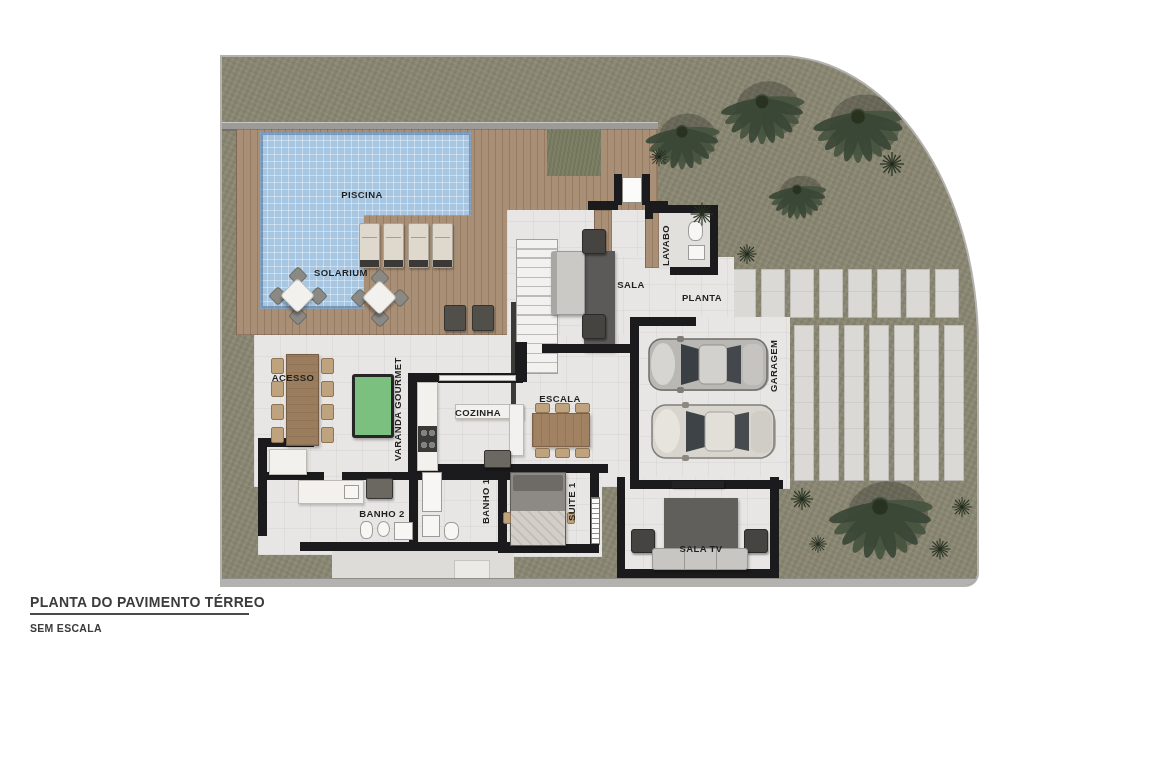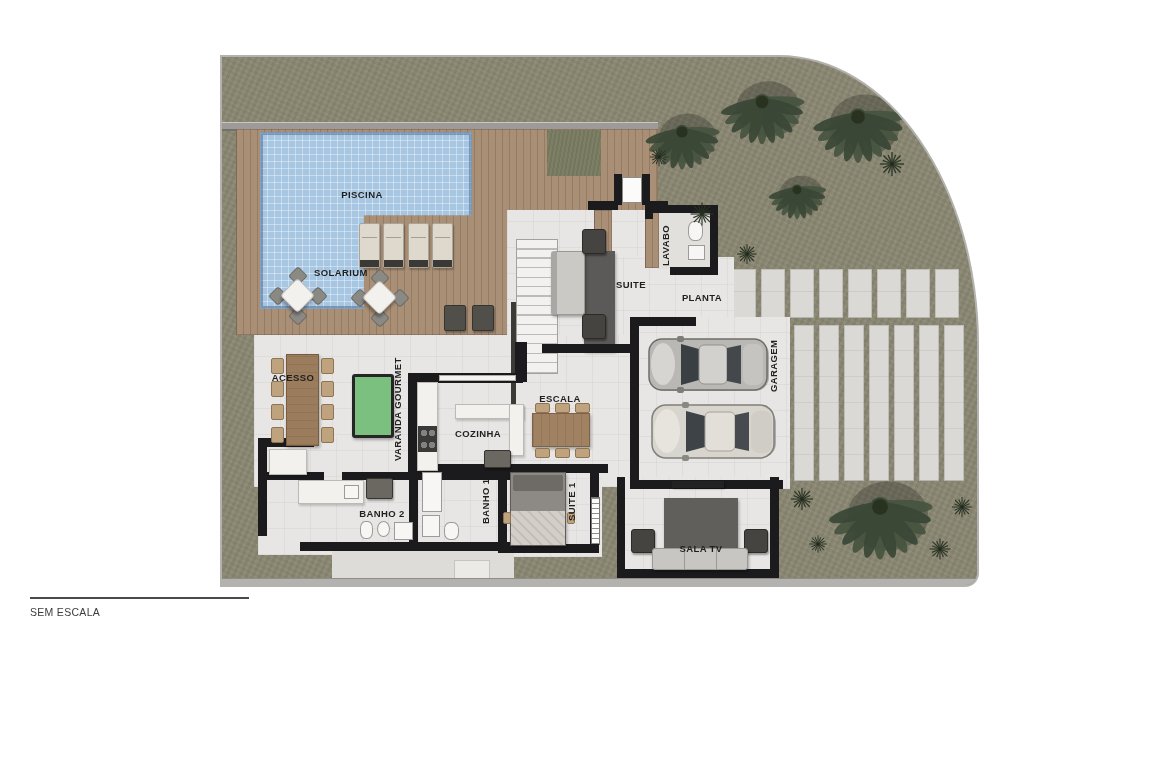--- a/index.html
+++ b/index.html
@@ -58,21 +58,21 @@
         repeating-linear-gradient(0deg, rgba(255,255,255,.38) 0 1px, rgba(0,0,0,0) 1px 7px),
         repeating-linear-gradient(90deg, rgba(255,255,255,.38) 0 1px, rgba(0,0,0,0) 1px 7px),
         var(--pool-water);
       clip-path:polygon(0 0,100% 0,100% 47%,49% 47%,49% 100%,0 100%);
       box-shadow:inset 0 0 0 3px rgba(80,110,145,.55)}
   .hatch-win{position:absolute;background:repeating-linear-gradient(0deg,#8f8d89 0 1px,#fdfdfc 1px 5px);border:1px solid #777}
   .shadowed{box-shadow:1px 2px 3px rgba(0,0,0,.3)}
   #title-block{position:absolute;left:30px;top:594px}
   #plan-title{font-size:14px;font-weight:bold;color:#3c3c3c;letter-spacing:.3px}
   #title-rule{width:219px;height:2px;background:#4a4a4a;margin-top:3px}
-  #plan-subtitle{font-size:10.5px;font-weight:normal;color:#3c3c3c;margin-top:7px;letter-spacing:.3px}
+  #plan-subtitle{font-size:10.5px;font-weight:bold;color:#3c3c3c;margin-top:7px;letter-spacing:.3px}
 </style>
 </head>
 <body>
 
 <div id="page">
   <div id="site">
 
     <div class="slab" style="left:510px;top:212px;width:24px;height:49px"></div>
     <div class="slab" style="left:539px;top:212px;width:24px;height:49px"></div>
     <div class="slab" style="left:568px;top:212px;width:24px;height:49px"></div>
@@ -338,31 +338,32 @@
         </g>
       <g transform="translate(740,450) scale(.45)">
           <use href="#spiky"></use>
         </g>
     </svg>
 
     <div class="abs" style="left:0;top:521px;width:755px;height:6px;background:var(--boundary);border-top:1px solid #8f8d89"></div>
 
     <div class="lbl" style="left:95px;top:132px;width:90px">PISCINA</div>
     <div class="lbl" style="left:74px;top:210px;width:90px">SOLARIUM</div>
-    <div class="lbl" style="left:379px;top:222px;width:60px">SUITE</div>
+    <div class="lbl" style="left:379px;top:222px;width:60px">SALA</div>
     <div class="vlbl" style="left:438px;top:162px;width:16px;height:52px">LAVABO</div>
     <div class="lbl" style="left:450px;top:235px;width:60px">PLANTA</div>
     <div class="vlbl" style="left:546px;top:279px;width:16px;height:60px">GARAGEM</div>
     <div class="lbl" style="left:41px;top:315px;width:60px">ACESSO</div>
     <div class="vlbl" style="left:170px;top:295px;width:16px;height:114px">VARANDA GOURMET</div>
-    <div class="lbl" style="left:226px;top:371px;width:60px">COZINHA</div>
+    <div class="lbl" style="left:226px;top:350px;width:60px">COZINHA</div>
     <div class="lbl" style="left:308px;top:336px;width:60px">ESCALA</div>
     <div class="lbl" style="left:130px;top:451px;width:60px">BANHO 2</div>
     <div class="vlbl" style="left:258px;top:418px;width:15px;height:52px">BANHO 1</div>
     <div class="vlbl" style="left:344px;top:420px;width:15px;height:50px">SUITE 1</div>
     <div class="lbl" style="left:449px;top:486px;width:60px">SALA TV</div>
   </div>
 
   <div id="title-block">
+    <div id="plan-title">PLANTA DO PAVIMENTO TÉRREO</div>
     <div id="title-rule"></div>
     <div id="plan-subtitle">SEM ESCALA</div>
   </div>
 </div>
 
 </body></html>

